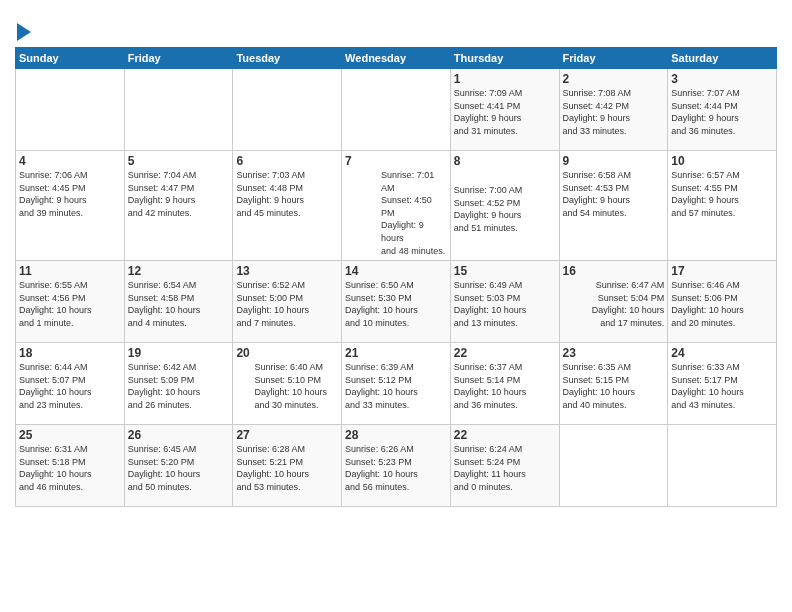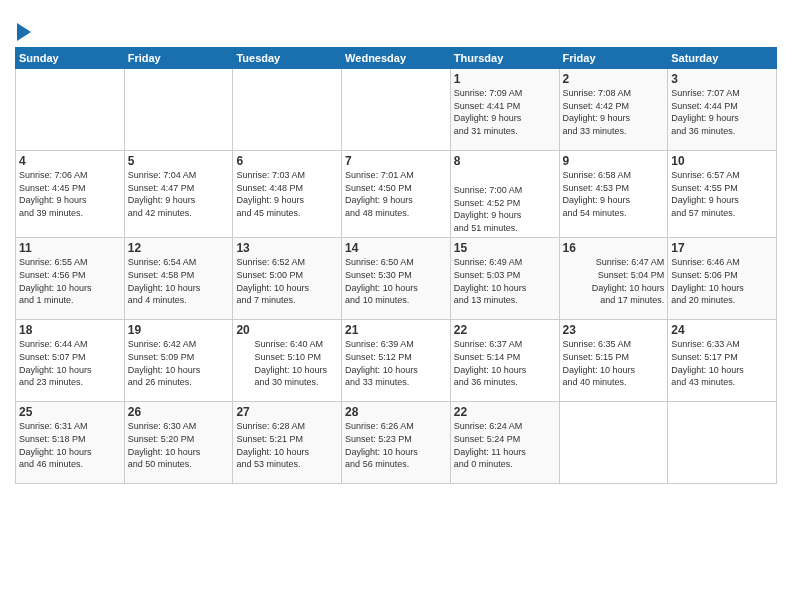--- a/index.html
+++ b/index.html
@@ -178,21 +178,21 @@
           </td>
           <td>
             <span class="day-num">6</span>
             <div class="day-info" style="white-space: pre-line;">Sunrise: 7:03 AM
 Sunset: 4:48 PM
 Daylight: 9 hours
 and 45 minutes.</div>
           </td>
           <td>
             <span class="day-num">7</span>
-            <div class="day-info" style="white-space: pre-line;">Sunrise: 7:01 AM
+            <div class="day-info" style="white-space: pre-line; margin-left: 36px;">Sunrise: 7:01 AM
 Sunset: 4:50 PM
 Daylight: 9 hours
 and 48 minutes.</div>
           </td>
           <td>
             <span class="day-num">8</span>
             <div class="day-info" style="white-space: pre-line; margin-top: 16px;">Sunrise: 7:00 AM
 Sunset: 4:52 PM
 Daylight: 9 hours
 and 51 minutes.</div>
@@ -317,21 +317,21 @@
         <tr>
           <td>
             <span class="day-num">25</span>
             <div class="day-info" style="white-space: pre-line;">Sunrise: 6:31 AM
 Sunset: 5:18 PM
 Daylight: 10 hours
 and 46 minutes.</div>
           </td>
           <td>
             <span class="day-num">26</span>
-            <div class="day-info" style="white-space: pre-line;">Sunrise: 6:30 AM
+            <div class="day-info" style="white-space: pre-line;">Sunrise: 6:45 AM
 Sunset: 5:20 PM
 Daylight: 10 hours
 and 50 minutes.</div>
           </td>
           <td>
             <span class="day-num">27</span>
             <div class="day-info" style="white-space: pre-line;">Sunrise: 6:28 AM
 Sunset: 5:21 PM
 Daylight: 10 hours
 and 53 minutes.</div>

